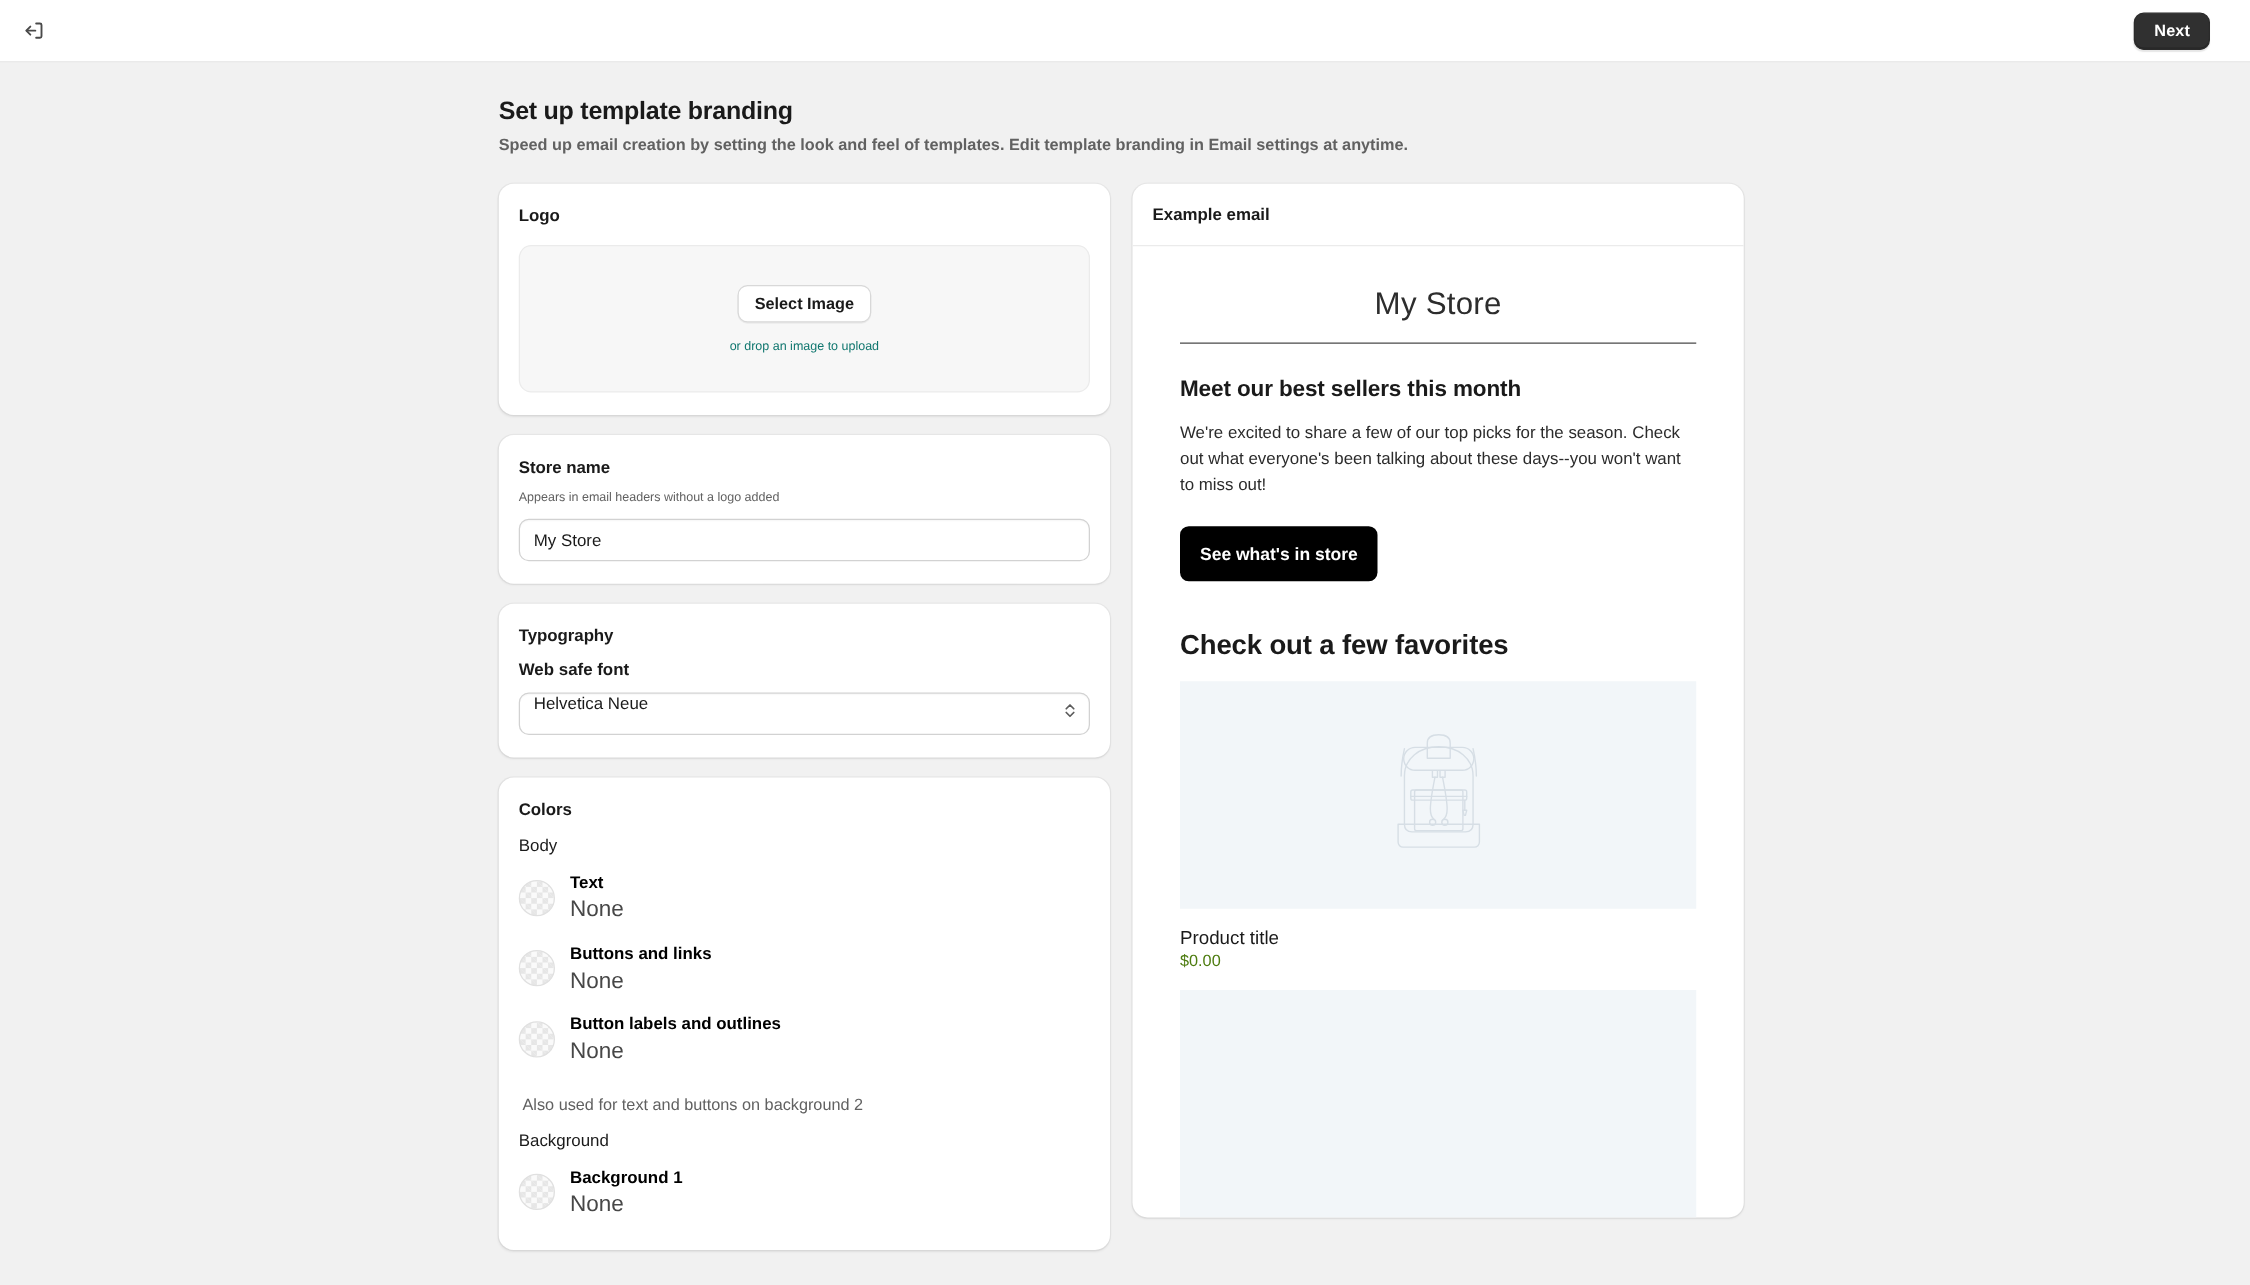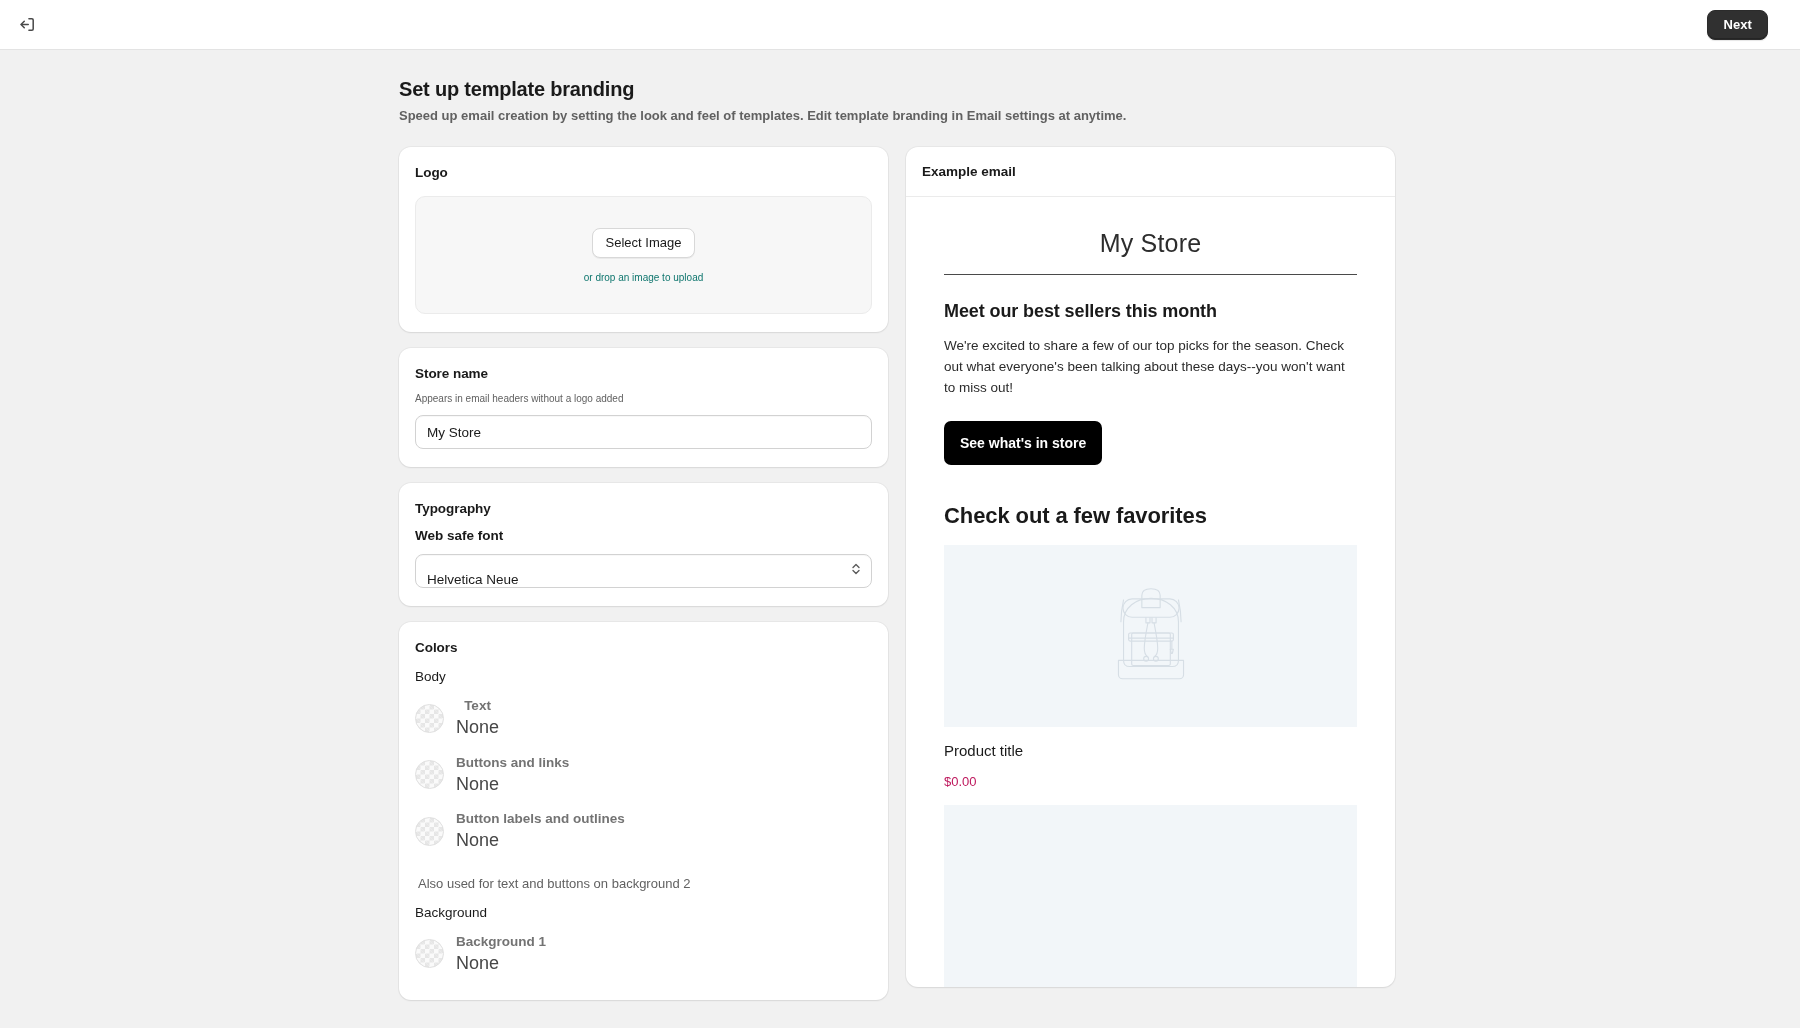--- a/index.html
+++ b/index.html
@@ -105,21 +105,21 @@
     justify-content: center;
     gap: 14px;
     cursor: pointer;
   }
   .select-image-btn {
     background: #ffffff;
     border: 1px solid #d8d8d8;
     border-radius: 8px;
     box-shadow: 0 1px 0 rgba(0,0,0,.05);
     font-size: 13px;
-    font-weight: 400;
+    font-weight: 700;
     color: #1a1a1a;
     padding: 7px 13px 8px;
     cursor: pointer;
     line-height: 1;
   }
   .drop-hint { font-size: 10px; color: #0f766e; }
 
   .field-help {
     font-size: 10px;
     color: #616161;
@@ -149,21 +149,21 @@
   .select-box {
     width: 100%;
     height: 34px;
     border: 1px solid #d2d2d2;
     border-radius: 8px;
     background: #fff;
     padding: 0 32px 0 11px;
     font-size: 13.5px;
     color: #1a1a1a;
     display: flex;
-    align-items: flex-end;
+    align-items: flex-start;
     cursor: pointer;
     box-shadow: inset 0 1px 1px rgba(0,0,0,.03);
   }
   .select-chevrons {
     position: absolute;
     right: 10px; top: 50%;
     transform: translateY(-50%);
     pointer-events: none;
   }
 
@@ -189,23 +189,22 @@
     background-color:#fafafa;
     background-image:
       linear-gradient(45deg, #e6e6e6 25%, transparent 25%, transparent 75%, #e6e6e6 75%),
       linear-gradient(45deg, #e6e6e6 25%, transparent 25%, transparent 75%, #e6e6e6 75%);
     background-size: 9px 9px;
     background-position: 0 0, 4.5px 4.5px;
   }
   .swatch-text .name {
     font-size: 13.5px;
     font-weight: 700;
-    color: #737373;
+    color: #000000;
     line-height: 1.35;
-    text-align: center;
   }
   .swatch-text .val {
     font-size: 18px;
     color: #474747;
     line-height: 1.35;
   }
   .note {
     font-size: 13px;
     color: #616161;
     margin: 16px 0 0 3px;
@@ -274,22 +273,22 @@
     align-items: center;
     justify-content: center;
   }
   .product-title {
     font-size: 15px;
     color: #1a1a1a;
     margin-top: 15px;
   }
   .product-price {
     font-size: 13px;
-    color: #be185d;
-    margin-top: 15px;
+    color: #4d7c0f;
+    margin-top: 2px;
     margin-bottom: 16px;
   }
 </style>
 </head>
 <body>
 
 <div class="topbar">
   <button class="exit-btn">
     <span>
       <svg width="19" height="19" viewBox="0 0 20 20" fill="none" stroke="#4a4a4a" stroke-width="1.6" stroke-linecap="round" stroke-linejoin="round">

